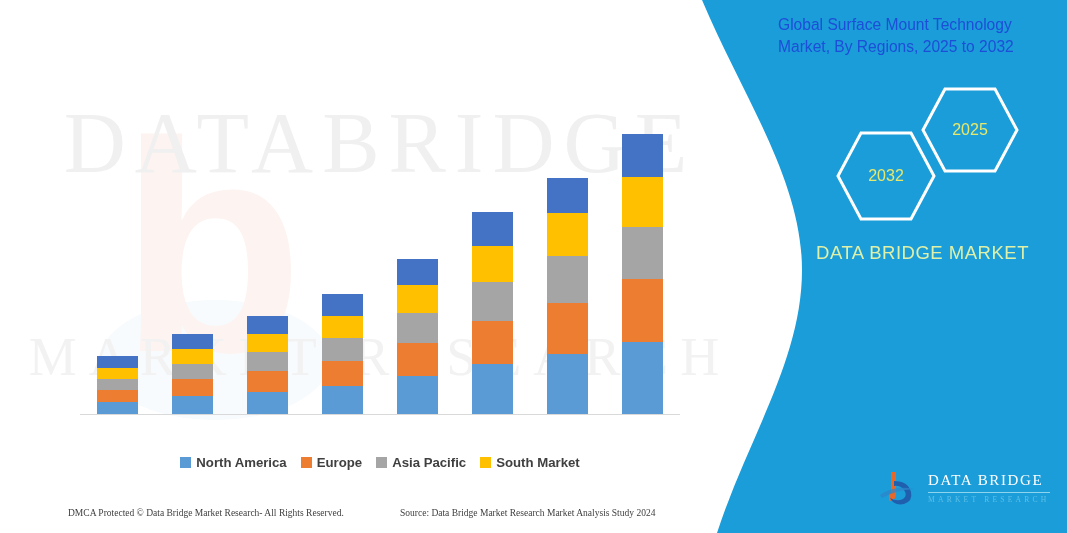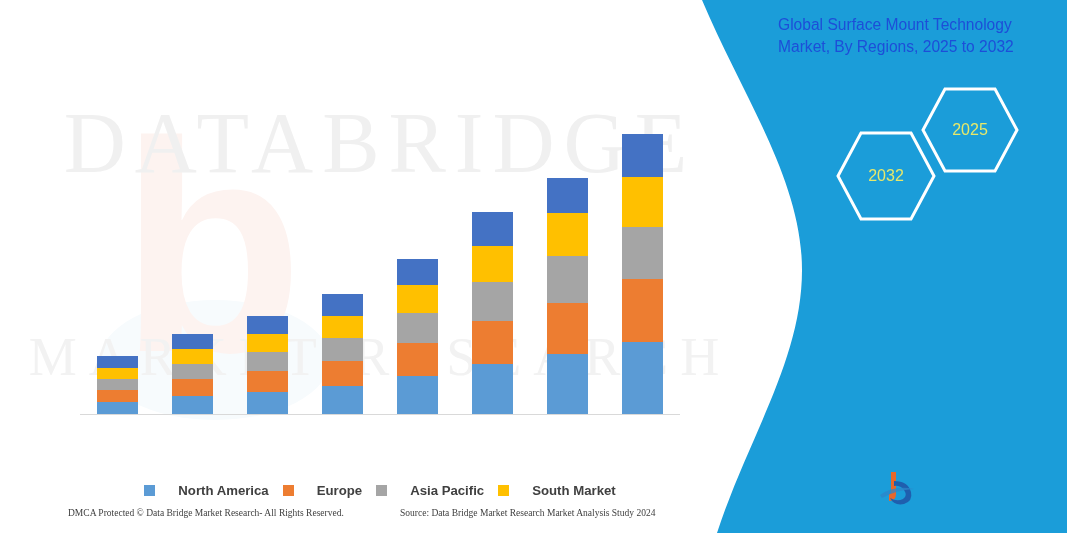--- a/index.html
+++ b/index.html
@@ -75,21 +75,21 @@
   }
   .xlabel{
     width:64px; text-align:center; color:#595959; font-size:13.5px; font-weight:bold;
   }
 
   
   .legend{
     position:absolute; left:80px; top:455px; width:600px;
     display:flex; align-items:center; justify-content:center; gap:14px;
   }
-  .legend-item{ display:flex; align-items:center; gap:23px;margin-top:28px; }
+  .legend-item{ display:flex; align-items:center; gap:5px; }
   .legend-swatch{ width:11px; height:11px; display:inline-block; }
   .legend-label{ font-size:13.2px; font-weight:bold; color:#404040; white-space:nowrap; }
 
   
   .footer{
     position:absolute; left:0; top:508px; width:700px; height:22px;padding-left:43px;
   }
   .footer-left{
     position:absolute; left:68px; top:0; font-size:9.5px; color:#404040;
     font-family:"Liberation Serif", serif;
@@ -264,25 +264,31 @@
     </div>
     <div class="hex" style="left:14px; top:44px; width:104px; height:94px;">
       <svg width="104" height="94" viewBox="0 0 104 94" aria-hidden="true">
         <polygon points="27,4 77,4 100,47 77,90 27,90 4,47" fill="none" stroke="#ffffff" stroke-width="3"></polygon>
       </svg>
       <div class="hex-text">2032</div>
     </div>
   </div>
 
   <div class="brand-text">
+    <div>DATA BRIDGE MARKET</div>
   </div>
 
   <div class="logo">
     <div class="logo-mark">
       <svg width="44" height="44" viewBox="0 0 44 44" aria-hidden="true">
         <path d="M10 4 L18 4 L18 26 Q18 33 11 33 L11 26 Q13 26 13 23 L13 4 Z" fill="#E8682A"></path>
         <path d="M16 13 Q30 13 33 24 Q35 33 26 36 Q16 38 12 30 Q19 34 25 31 Q30 28 26 22 Q22 17 16 18 Z" fill="#1F5FAE"></path>
         <path d="M2 27 Q16 17 36 21 Q18 22 4 30 Z" fill="#2E86C8" opacity="0.75"></path>
       </svg>
     </div>
+    <div class="logo-words">
+      <div class="logo-main">DATA BRIDGE</div>
+      <div class="logo-rule"></div>
+      <div class="logo-sub">MARKET RESEARCH</div>
+    </div>
   </div>
 
 </div>
 
 </body></html>

